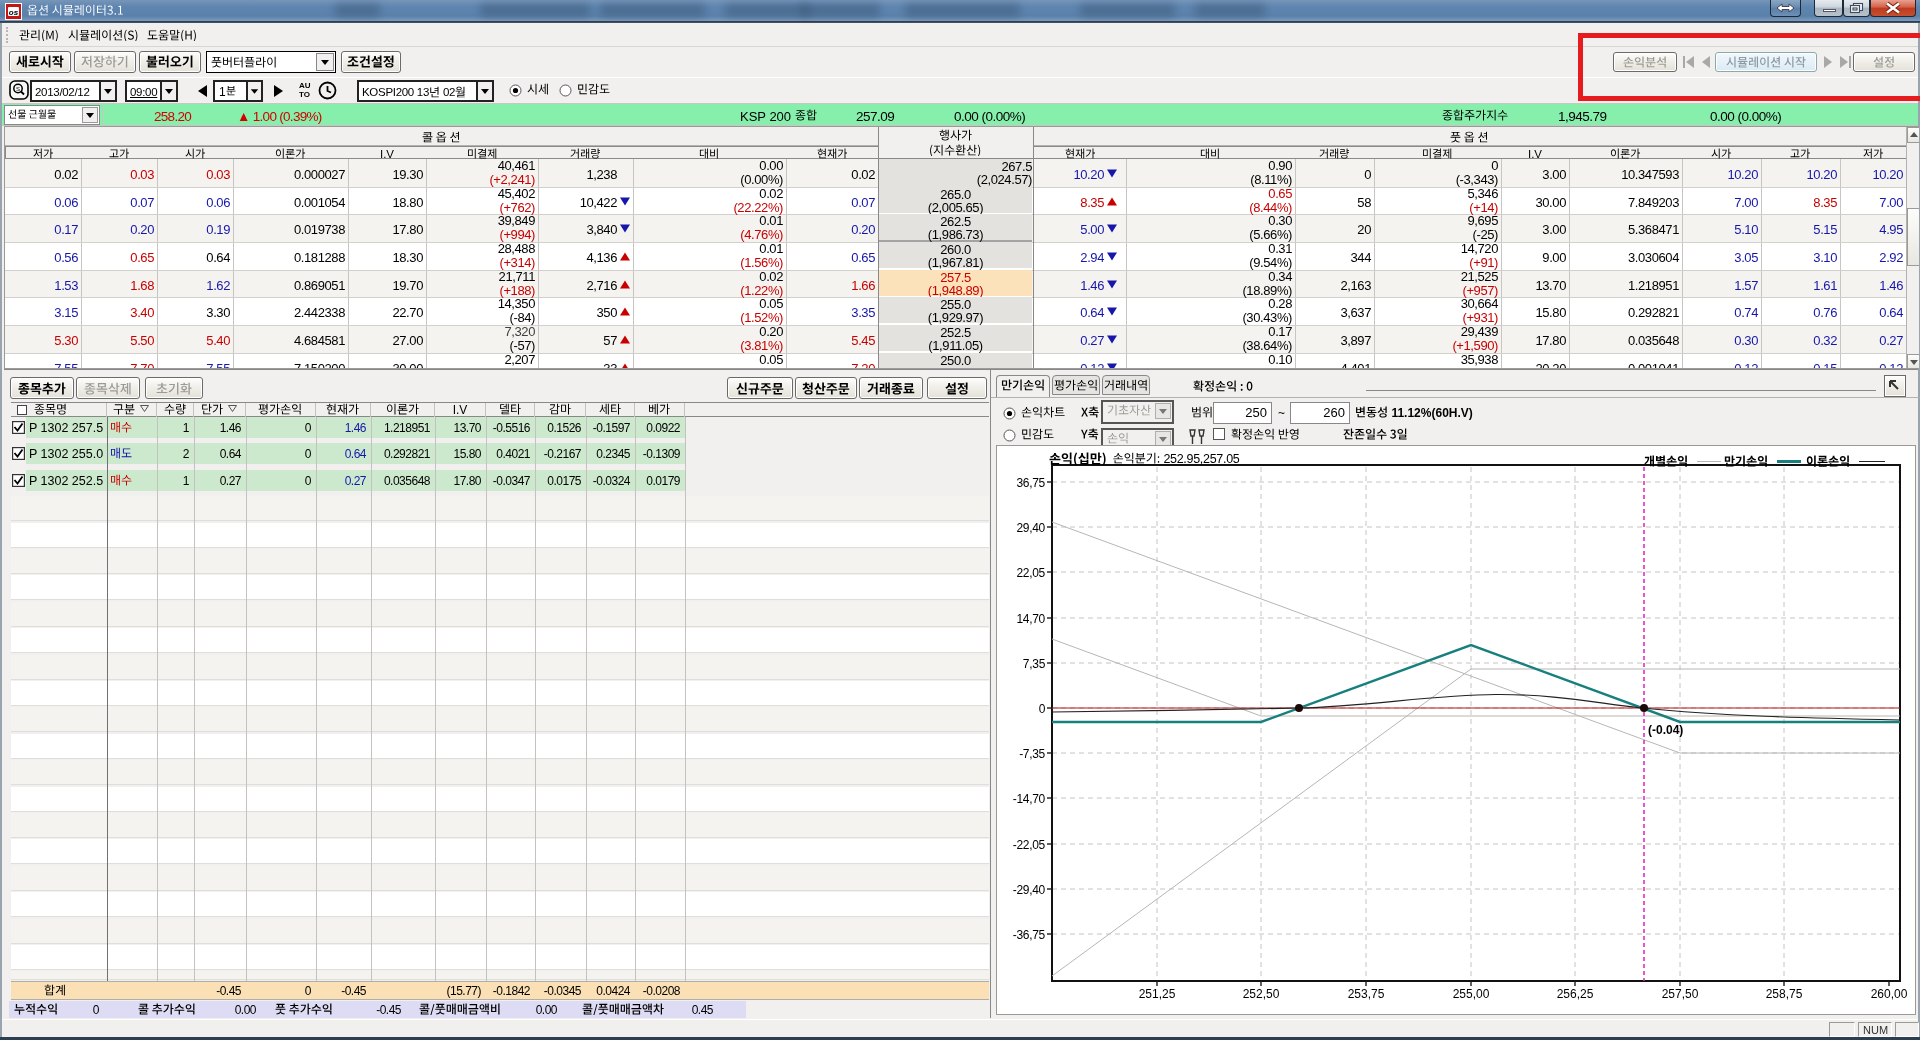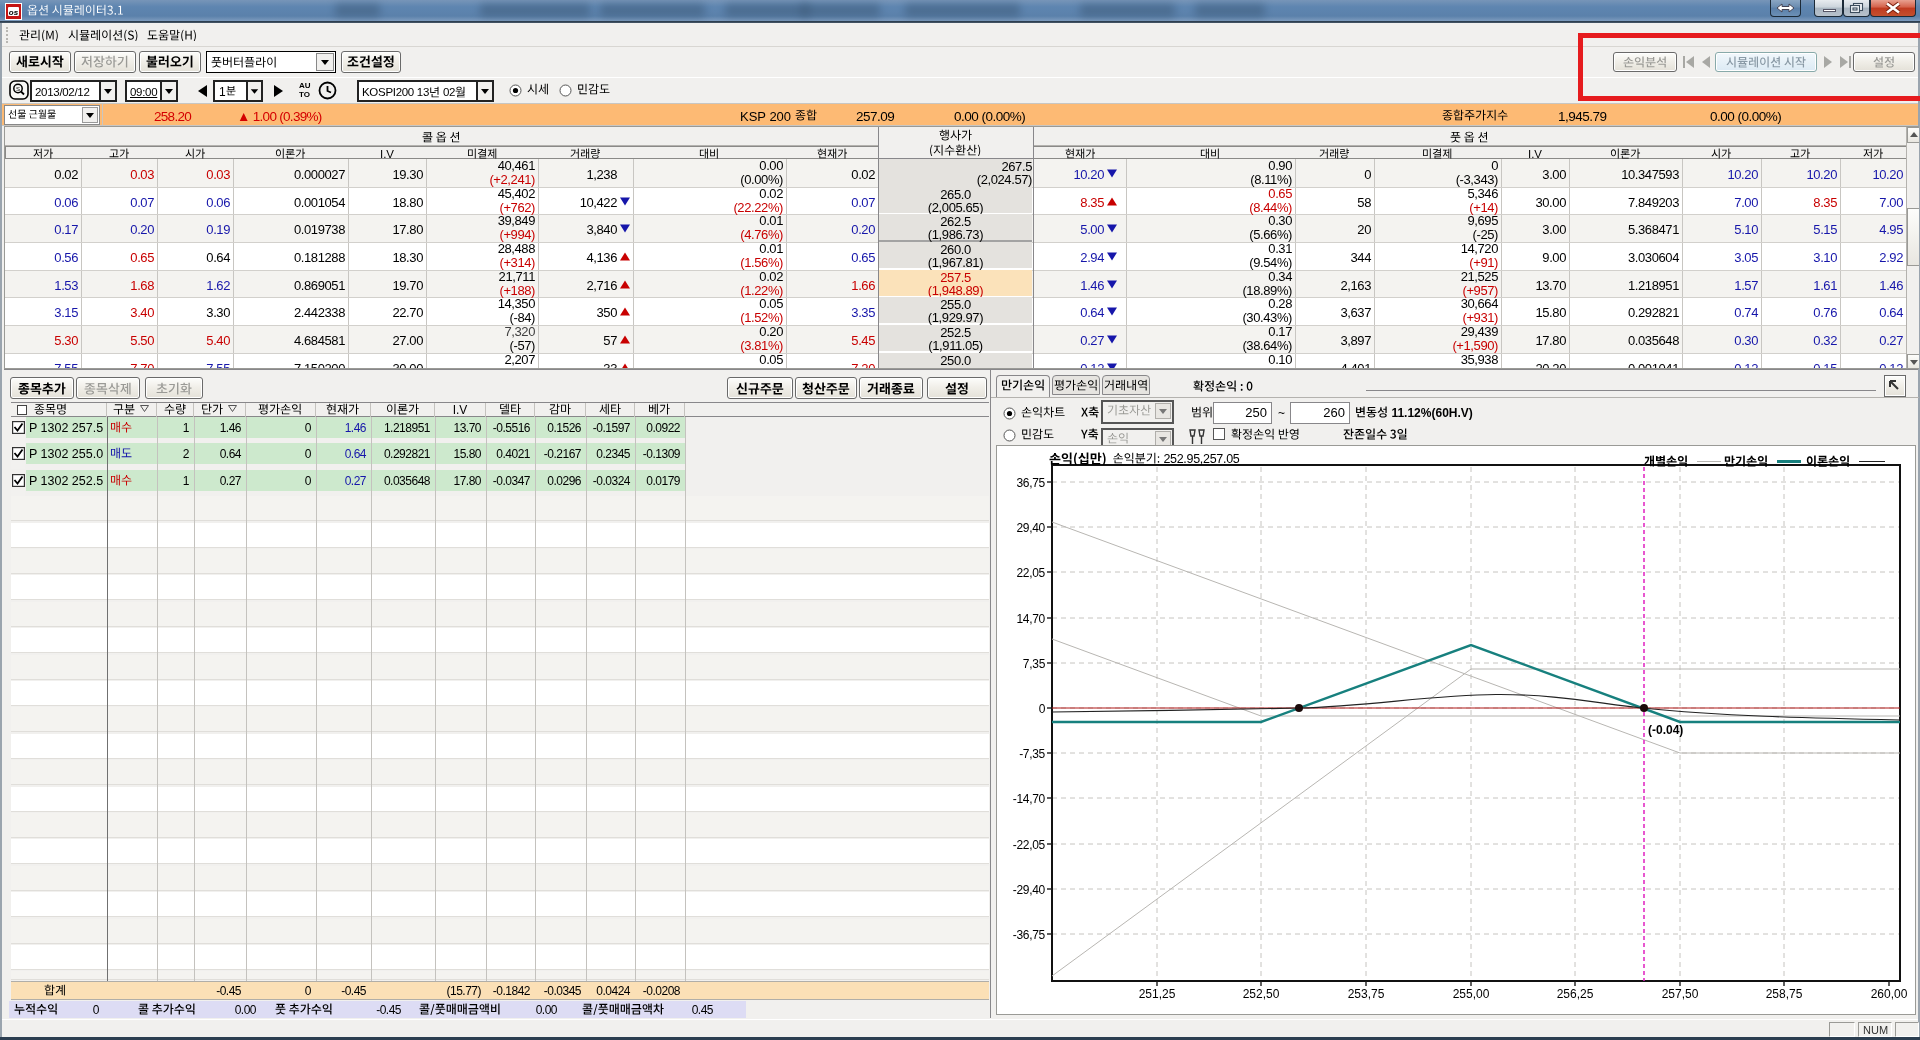--- a/index.html
+++ b/index.html
@@ -181,21 +181,21 @@
 <div class="abs" style="left:525px;top:5px"><svg class="k " width="22.1" height="12.0" viewBox="0 -880 1840 1000" style="vertical-align:top">
         <path fill="#000" d="M707 -827V79H790V-827ZM288 -749V-587C288 -415 180 -242 45 -179L96 -110C202 -163 289 -277 331 -413C373 -284 460 -178 562 -128L612 -194C479 -255 371 -422 371 -587V-749ZM1659 -827V78H1739V-827ZM1475 -808V-503H1326V-434H1475V32H1553V-808ZM1158 -742V-569C1158 -414 1084 -253 960 -179L1012 -117C1101 -171 1166 -274 1199 -393C1231 -284 1291 -189 1377 -137L1424 -201C1306 -273 1238 -428 1238 -572V-742Z"></path>
       </svg></div>
 <svg class="abs" style="left:557px;top:6px" width="13" height="13">
       <circle cx="6.5" cy="6.5" r="5.5" fill="#fff" stroke="#555"></circle>
     </svg>
 <div class="abs" style="left:575px;top:5px"><svg class="k " width="33.1" height="12.0" viewBox="0 -880 2760 1000" style="vertical-align:top">
         <path fill="#000" d="M97 -748V-327H519V-748ZM438 -681V-394H178V-681ZM708 -826V-176H791V-826ZM210 -238V48H819V-20H293V-238ZM1102 -272V65H1672V-272ZM1590 -204V-2H1184V-204ZM1589 -827V-314H1672V-538H1805V-607H1672V-827ZM1009 -768V-701H1336C1321 -550 1188 -430 969 -371L1002 -304C1268 -377 1426 -540 1426 -768ZM1994 -754V-337H2257V-105H1890V-36H2710V-105H2339V-337H2615V-404H2077V-686H2606V-754Z"></path>
       </svg></div>
 </div>
-<div class="abs" style="left:2px;top:103px;width:1916px;height:23px;background:#fdba74;border-top:1px solid #c8c6c2;border-bottom:1px solid #c8c6c2;">
+<div class="abs" style="left:2px;top:103px;width:1916px;height:23px;background:#86efac;border-top:1px solid #c8c6c2;border-bottom:1px solid #c8c6c2;">
 <div class="abs" style="left:2px;top:1px;width:96px;height:20px;background:#fff;border:1px solid #888;">
       <div class="abs" style="left:3px;top:3px"><svg class="k " width="48.2" height="10.0" viewBox="0 -880 4824 1000" style="vertical-align:top">
           <path fill="#000" d="M711 -826V-614H514V-545H711V-150H794V-826ZM277 -772V-661C277 -522 186 -395 51 -345L95 -279C201 -321 281 -407 319 -515C358 -417 435 -339 534 -300L579 -365C448 -413 359 -532 359 -658V-772ZM213 -225V58H815V-10H296V-225ZM1076 -797V-521H1681V-797ZM1599 -731V-587H1157V-731ZM1071 3V68H1709V3H1152V-87H1682V-291H1419V-379H1787V-446H970V-379H1336V-291H1069V-227H1601V-148H1071ZM2114 -411V-343H2934V-411H2805C2828 -534 2828 -626 2828 -703V-773H2218V-705H2746V-703C2746 -625 2746 -536 2721 -411ZM2222 -242V57H2855V-11H2304V-242ZM3323 -809C3188 -809 3100 -757 3100 -673C3100 -589 3188 -538 3323 -538C3457 -538 3546 -589 3546 -673C3546 -757 3457 -809 3323 -809ZM3323 -752C3411 -752 3468 -721 3468 -673C3468 -626 3411 -595 3323 -595C3235 -595 3178 -626 3178 -673C3178 -721 3235 -752 3323 -752ZM3041 -425C3113 -425 3193 -425 3277 -427V-291H3359V-431C3448 -435 3538 -443 3625 -455L3620 -509C3426 -488 3205 -486 3031 -486ZM3511 -396V-342H3691V-294H3774V-826H3691V-396ZM3171 7V68H3804V7H3252V-73H3774V-261H3168V-202H3692V-129H3171ZM4060 -797V-521H4665V-797ZM4583 -731V-587H4141V-731ZM4055 3V68H4693V3H4136V-87H4666V-291H4403V-379H4771V-446H3954V-379H4320V-291H4053V-227H4585V-148H4055Z"></path>
         </svg></div>
       <div class="abs" style="right:1px;top:1px;width:16px;height:16px;background:#f1f0ee;border:1px solid #999;"><svg width="14" height="14">
           <path d="M3 5 L11 5 L7 10 Z" fill="#000"></path>
         </svg></div>
     </div>
 <div class="abs" style="left:100px;top:0;width:1px;height:22px;background:#c8c6c2;"></div>
 <div class="abs" style="left:152px;top:5px;font-size:13.5px;letter-spacing:-0.7px;color:#d40000;">258.20</div>
@@ -710,21 +710,21 @@
 <div class="abs" style="left:25px;top:104px;font-size:12.5px;">P 1302 252.5</div>
 <div class="abs" style="left:106px;top:104px;"><svg class="k " width="22.1" height="12.0" viewBox="0 -880 1840 1000" style="vertical-align:top">
         <path fill="#c80000" d="M82 -722V-165H427V-722ZM349 -656V-231H160V-656ZM538 -808V32H617V-400H739V78H819V-827H739V-469H617V-808ZM1336 -795V-744C1336 -616 1177 -507 1012 -483L1045 -416C1186 -439 1322 -517 1380 -627C1438 -517 1573 -439 1714 -416L1747 -483C1583 -507 1422 -618 1422 -744V-795ZM970 -318V-249H1336V78H1418V-249H1787V-318Z"></path>
       </svg></div>
 <div class="abs" style="left:153px;top:104px;width:36px;font-size:12px;letter-spacing:-0.5px;text-align:right;padding-right:4px;">1</div>
 <div class="abs" style="left:190px;top:104px;width:51px;font-size:12px;letter-spacing:-0.5px;text-align:right;padding-right:4px;">0.27</div>
 <div class="abs" style="left:242px;top:104px;width:69px;font-size:12px;letter-spacing:-0.5px;text-align:right;padding-right:4px;">0</div>
 <div class="abs" style="left:367px;top:104px;width:63px;font-size:12px;letter-spacing:-0.5px;text-align:right;padding-right:4px;">0.035648</div>
 <div class="abs" style="left:431px;top:104px;width:50px;font-size:12px;letter-spacing:-0.5px;text-align:right;padding-right:4px;">17.80</div>
 <div class="abs" style="left:482px;top:104px;width:48px;font-size:12px;letter-spacing:-0.5px;text-align:right;padding-right:4px;">-0.0347</div>
-<div class="abs" style="left:531px;top:104px;width:50px;font-size:12px;letter-spacing:-0.5px;text-align:right;padding-right:4px;">0.0296</div>
+<div class="abs" style="left:531px;top:104px;width:50px;font-size:12px;letter-spacing:-0.5px;text-align:right;padding-right:4px;">0.0175</div>
 <div class="abs" style="left:582px;top:104px;width:48px;font-size:12px;letter-spacing:-0.5px;text-align:right;padding-right:4px;">-0.0324</div>
 <div class="abs" style="left:631px;top:104px;width:49px;font-size:12px;letter-spacing:-0.5px;text-align:right;padding-right:4px;">0.0179</div>
 <div class="abs" style="left:312px;top:104px;width:54px;font-size:12px;letter-spacing:-0.5px;text-align:right;padding-right:4px;color:#1616aa">0.27</div>
 <div class="abs" style="left:7px;top:611px;width:978px;height:19px;background:#fbe0b6;border-top:1px solid #b0aea8;border-bottom:1px solid #b0aea8;"></div>
 <div class="abs" style="left:40px;top:614px;"><svg class="k " width="22.1" height="12.0" viewBox="0 -880 1840 1000" style="vertical-align:top">
         <path fill="#000" d="M183 -261V66H752V-261H669V-166H265V-261ZM265 -101H669V-1H265ZM319 -625C189 -625 102 -563 102 -467C102 -370 189 -308 319 -308C448 -308 535 -370 535 -467C535 -563 448 -625 319 -625ZM319 -562C401 -562 456 -524 456 -467C456 -408 401 -371 319 -371C237 -371 182 -408 182 -467C182 -524 237 -562 319 -562ZM669 -827V-301H752V-526H885V-596H752V-827ZM278 -835V-734H52V-667H586V-734H361V-835ZM1659 -827V78H1738V-827ZM1009 -712V-644H1274C1259 -455 1163 -293 969 -177L1018 -117C1188 -219 1286 -355 1329 -508H1477V-349H1314V-281H1477V32H1556V-803H1477V-576H1344C1352 -620 1356 -666 1356 -712Z"></path>
       </svg></div>
 <div class="abs" style="left:190px;top:614px;width:51px;font-size:12px;letter-spacing:-0.5px;text-align:right;padding-right:4px;">-0.45</div>
 <div class="abs" style="left:242px;top:614px;width:69px;font-size:12px;letter-spacing:-0.5px;text-align:right;padding-right:4px;">0</div>
 <div class="abs" style="left:312px;top:614px;width:54px;font-size:12px;letter-spacing:-0.5px;text-align:right;padding-right:4px;">-0.45</div>

